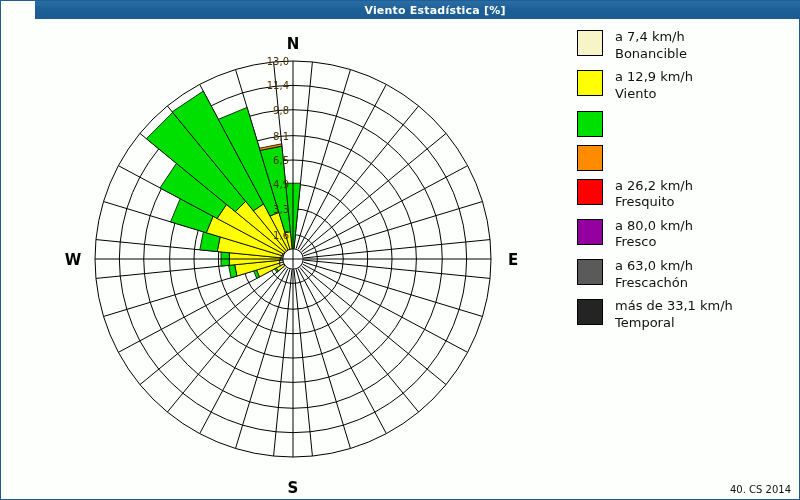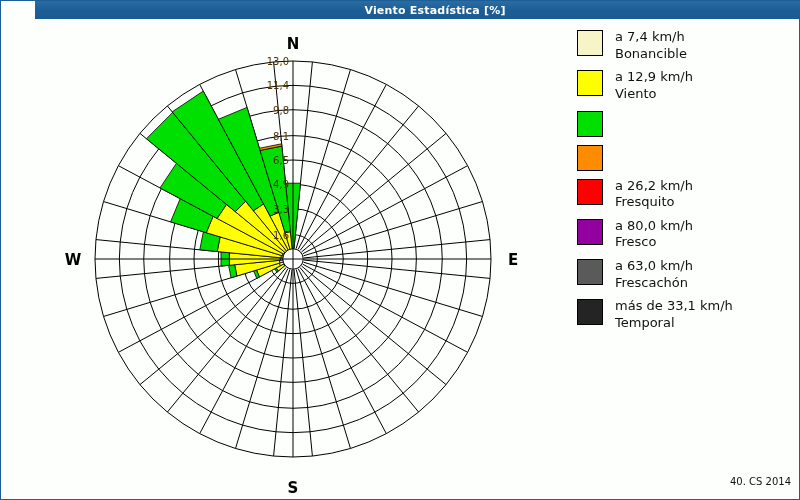--- a/index.html
+++ b/index.html
@@ -53,21 +53,21 @@
     margin-right:12px;margin-top:1px;
     box-sizing:border-box;
   }
   .legend-text{
     font-size:13px;color:#111111;line-height:1.28;
     font-family:"DejaVu Sans", sans-serif;
   }
   .legend-text span{display:block;}
   
   #footer{
-    position:absolute;right:8px;bottom:12px;
+    position:absolute;right:8px;bottom:4px;
     font-size:10px;color:#111111;
     font-family:"DejaVu Sans", sans-serif;
   }
 </style>
 </head>
 <body>
 
 <div id="app">
 
   <div id="titlebar">

